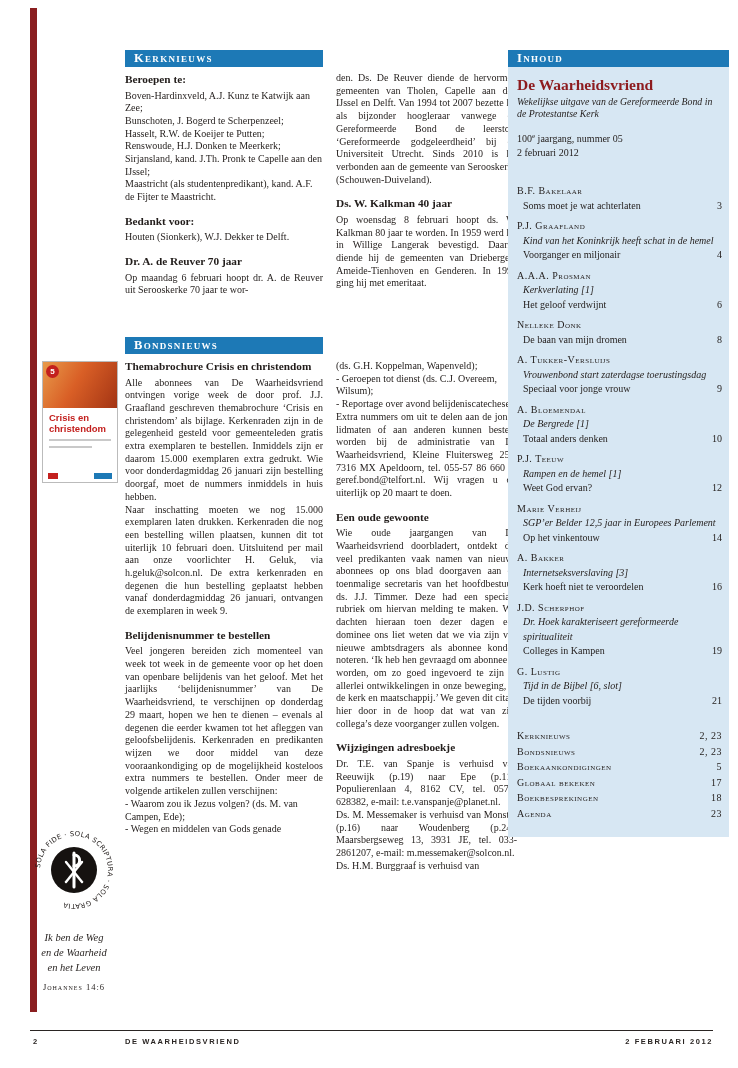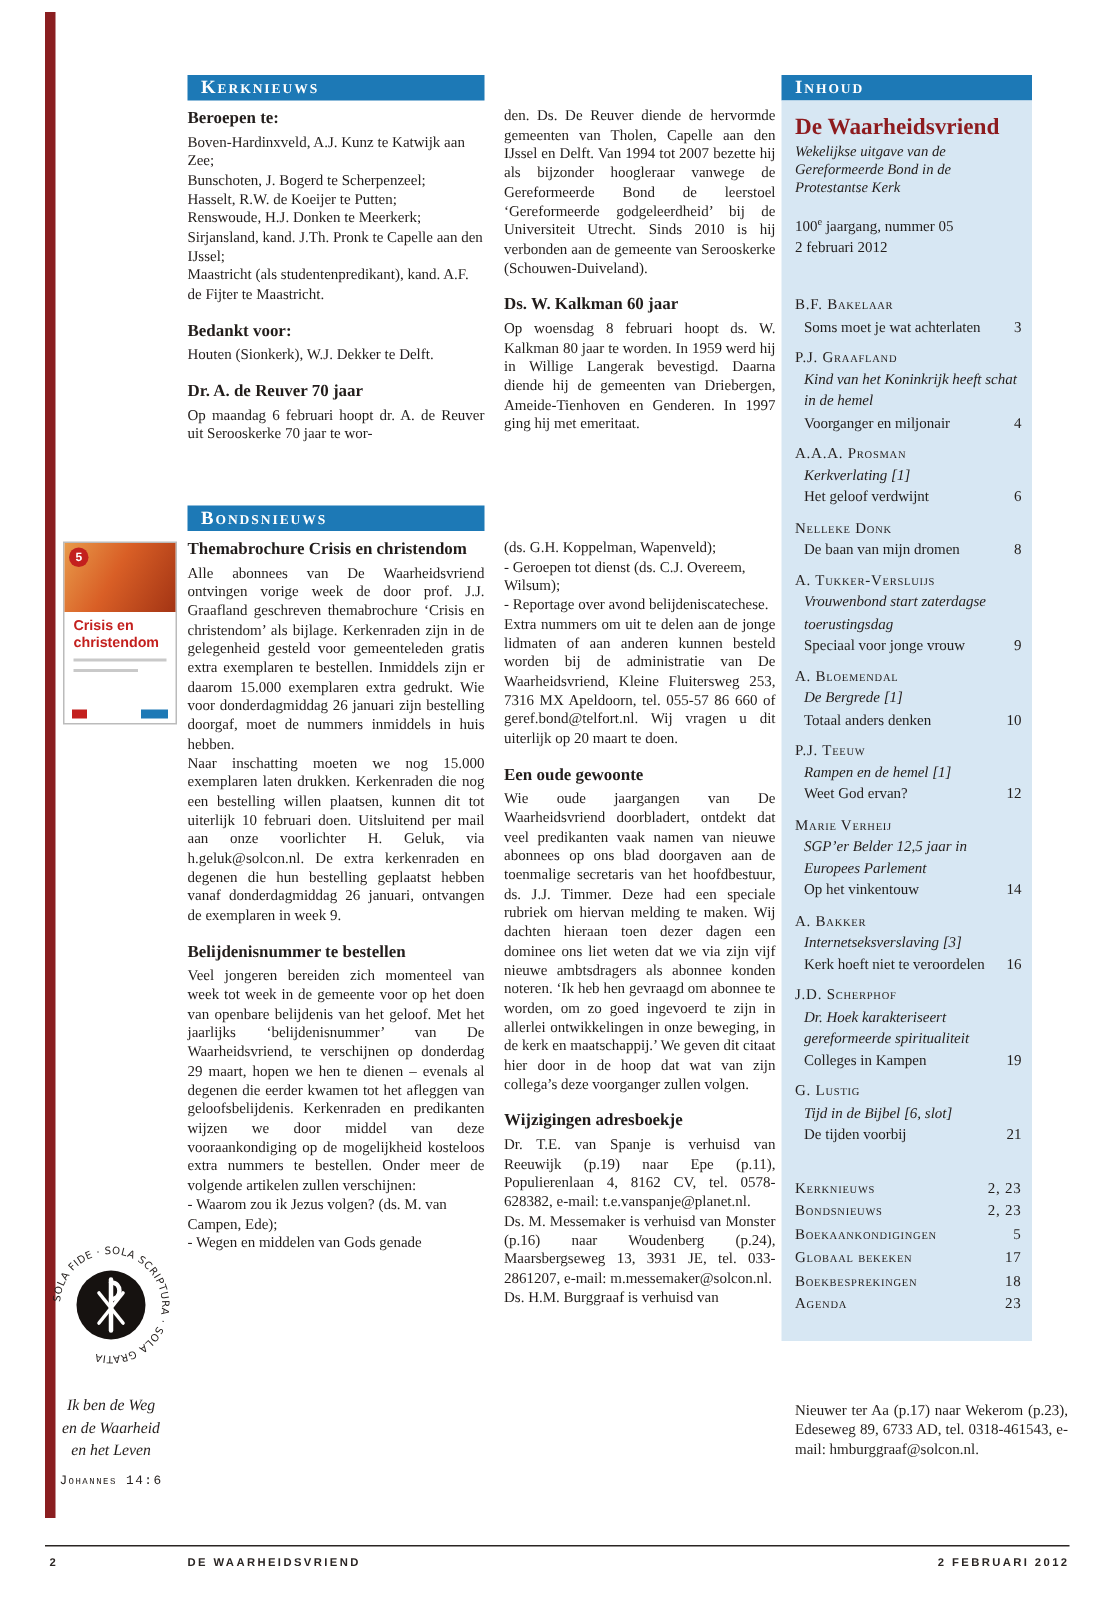--- a/index.html
+++ b/index.html
@@ -16,21 +16,21 @@
   .col p{margin:0;overflow-wrap:anywhere;}
   .col p.plain{text-align:left;}
   .art{font-size:11.3px;line-height:13.5px;font-weight:bold;text-align:left;margin:11px 0 3px 0;}
   .art.first{margin-top:6px;}
   .k1{left:125px;top:50px;width:198px;}
   .k2{left:336px;top:72px;width:181px;}
   .b1{left:125px;top:337px;width:198px;}
   .b2{left:336px;top:360px;width:181px;}
 
   
-  .sidebar{position:absolute;left:521px;top:50px;width:167px;}
+  .sidebar{position:absolute;left:508px;top:50px;width:221px;}
   .panel{background:#d7e7f3;padding:9px 7px 16px 9px;}
   .toc-title{color:#8d1b1e;font-size:15.5px;font-weight:bold;line-height:18px;}
   .toc-sub{font-style:italic;font-size:9.8px;line-height:12px;margin:2px 0 10px;}
   .toc-issue{font-size:10px;line-height:13.5px;margin-bottom:25px;}
   .toc-issue sup{font-size:7px;}
   .toc-entry{margin-bottom:6px;}
   .toc-author{font-variant:small-caps;letter-spacing:.5px;font-size:10px;line-height:14.5px;}
   .toc-line{display:flex;font-size:10px;line-height:14.5px;padding-left:6px;justify-content:space-between;}
   .toc-line .t{flex:1;}
   .toc-line .pg{margin-left:4px;white-space:nowrap;}
@@ -53,21 +53,21 @@
   .cover-line{height:2px;background:#c9c9c9;margin:5px 6px 0;}
   .cover-line.l2{width:58%;}
   .cover-foot{position:absolute;bottom:3px;left:5px;right:5px;display:flex;justify-content:space-between;}
   .m-red{width:10px;height:6px;background:#c3201e;display:inline-block;}
   .m-blue{width:18px;height:6px;background:#1d79b6;display:inline-block;}
 
   .solas{position:absolute;left:30px;top:826px;}
 
   .quote{position:absolute;left:24px;top:930px;width:100px;text-align:center;font-style:italic;
          font-size:10.5px;line-height:15px;color:#221d1b;}
-  .q-src{margin-top:5px;font-style:normal;font-variant:small-caps;letter-spacing:1px;font-size:8.5px;font-family:Liberation Mono, monospace;}
+  .q-src{margin-top:5px;font-style:normal;font-variant:small-caps;letter-spacing:1px;font-size:8.5px;}
 
   
   .foot-line{position:absolute;left:30px;top:1030px;width:683px;height:1px;background:#2a2523;}
   .foot{position:absolute;top:1037px;font-family:"Liberation Sans",sans-serif;font-size:7.5px;
         font-weight:600;letter-spacing:1.6px;color:#2a2523;}
   .foot-left{left:33px;}
   .foot-mid{left:125px;}
   .foot-right{right:25px;}
 </style>
 </head>
@@ -125,21 +125,21 @@
       <p class="plain">Maastricht (als studentenpredikant), kand. A.F. de Fijter te Maastricht.</p>
       <h3 class="art">Bedankt voor:</h3>
       <p class="plain">Houten (Sionkerk), W.J. Dekker te Delft.</p>
       <h3 class="art">Dr. A. de Reuver 70 jaar</h3>
       <p>Op maandag 6 februari hoopt dr. A. de Reuver uit Serooskerke 70 jaar te wor-</p>
     </div>
   </div>
 
   <div class="col k2">
     <p>den. Ds. De Reuver diende de hervormde gemeenten van Tholen, Capelle aan den IJssel en Delft. Van 1994 tot 2007 bezette hij als bijzonder hoogleraar vanwege de Gereformeerde Bond de leerstoel ‘Gereformeerde godgeleerdheid’ bij de Universiteit Utrecht. Sinds 2010 is hij verbonden aan de gemeente van Serooskerke (Schouwen-Duiveland).</p>
-    <h3 class="art">Ds. W. Kalkman 60 jaar</h3>
+    <h3 class="art">Ds. W. Kalkman 40 jaar</h3>
     <p>Op woensdag 8 februari hoopt ds. W. Kalkman 80 jaar te worden. In 1959 werd hij in Willige Langerak bevestigd. Daarna diende hij de gemeenten van Driebergen, Ameide-Tienhoven en Genderen. In 1997 ging hij met emeritaat.</p>
   </div>
 
   <div class="col b1">
     <div class="secbar">Bondsnieuws</div>
     <div class="colbody">
       <h3 class="art first">Themabrochure Crisis en christendom</h3>
       <p>Alle abonnees van De Waarheidsvriend ontvingen vorige week de door prof. J.J. Graafland geschreven themabrochure ‘Crisis en christendom’ als bijlage. Kerkenraden zijn in de gelegenheid gesteld voor gemeenteleden gratis extra exemplaren te bestellen. Inmiddels zijn er daarom 15.000 exemplaren extra gedrukt. Wie voor donderdagmiddag 26 januari zijn bestelling doorgaf, moet de nummers inmiddels in huis hebben.</p>
       <p>Naar inschatting moeten we nog 15.000 exemplaren laten drukken. Kerkenraden die nog een bestelling willen plaatsen, kunnen dit tot uiterlijk 10 februari doen. Uitsluitend per mail aan onze voorlichter H. Geluk, via h.geluk@solcon.nl. De extra kerkenraden en degenen die hun bestelling geplaatst hebben vanaf donderdagmiddag 26 januari, ontvangen de exemplaren in week 9.</p>
       <h3 class="art">Belijdenisnummer te bestellen</h3>
@@ -309,20 +309,19 @@
             <span class="pg">18</span>
           </div>
         <div class="rubric">
             <span class="t">Agenda</span>
             <span class="pg">23</span>
           </div>
       </div>
     </div>
   </div>
 
-  <div class="side-note">Nieuwer ter Aa (p.17) naar Wekerom (p.23), Edeseweg 89, 6733 AD, tel. 0318-461543, e-mail: hmburggraaf@solcon.nl.</div>
 
   <div class="foot-line"></div>
   <div class="foot foot-left">2</div>
   <div class="foot foot-mid">DE WAARHEIDSVRIEND</div>
   <div class="foot foot-right">2 FEBRUARI 2012</div>
 
 </div>
 
 </body></html>

